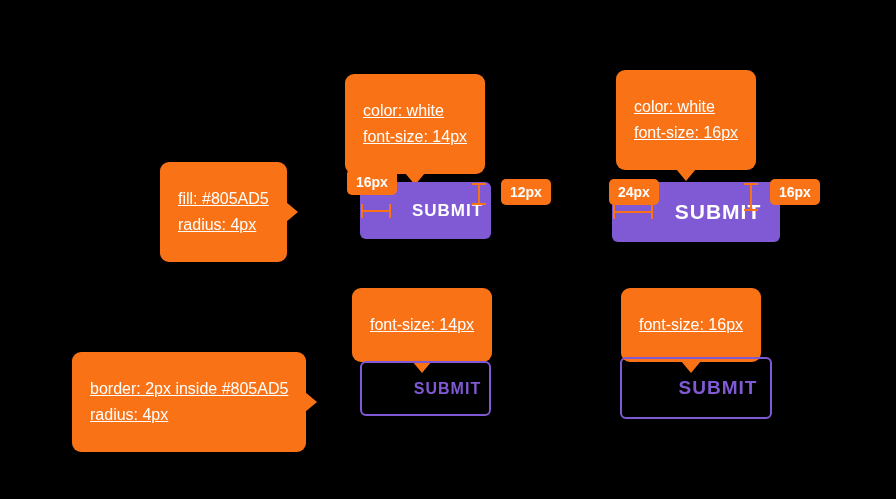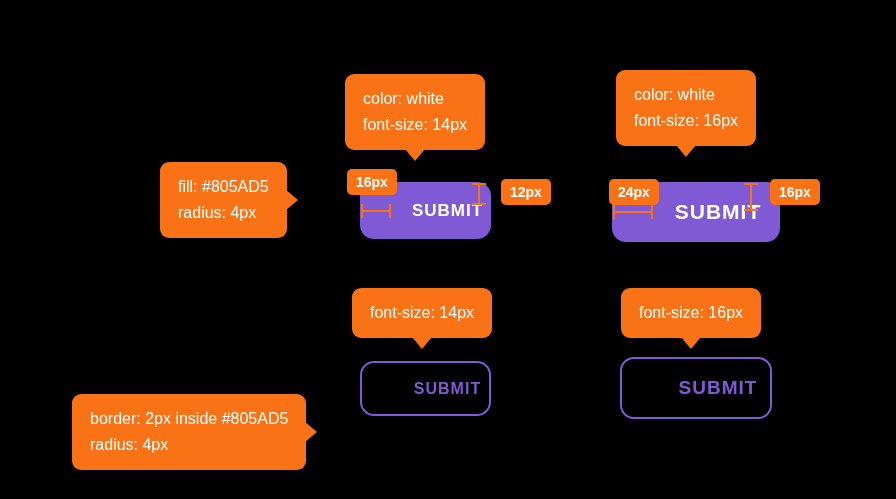--- a/index.html
+++ b/index.html
@@ -13,44 +13,45 @@
     background:#000;
     font-family:"Liberation Sans", sans-serif;
     overflow:hidden;
   }
   
   .callout{
     position:absolute;
     background:var(--orange);
     color:#fff;
     border-radius:9px;
-    padding:12px 18px;
+    padding:24px 18px;
     font-size:16px;
     line-height:26px;
     white-space:nowrap;
+    text-decoration:underline;
   }
   .callout .line{display:block;}
   .arrow{position:absolute;width:0;height:0;}
   .arrow-down{
     left:50%;bottom:-11px;transform:translateX(-50%);
     border-left:10px solid transparent;
     border-right:10px solid transparent;
     border-top:12px solid var(--orange);
   }
   .arrow-right{
     right:-11px;top:50%;transform:translateY(-50%);
     border-top:10px solid transparent;
     border-bottom:10px solid transparent;
     border-left:12px solid var(--orange);
   }
   
   .btn{
     position:absolute;
     display:flex;align-items:center;justify-content:center;
-    border-radius:14px;
+    border-radius:6px;
     font-weight:bold;
     letter-spacing:1px;
     box-sizing:border-box;
     padding-left:44px;
   }
   .btn-filled{background:var(--purple);color:#fff;}
   .btn-outline{background:transparent;border:2px solid var(--purple);color:var(--purple);}
   
   .mlabel{
     position:absolute;
@@ -120,21 +121,21 @@
   <div class="callout" style="left:352px;top:288px;">
     <span class="line">font-size: 14px</span>
     <span class="arrow arrow-down"></span>
   </div>
 
   <div class="callout" style="left:621px;top:288px;">
     <span class="line">font-size: 16px</span>
     <span class="arrow arrow-down"></span>
   </div>
 
-  <div class="callout" style="left:72px;top:352px;margin-top:42px;">
+  <div class="callout" style="left:72px;top:352px;">
     <span class="line">border: 2px inside #805AD5</span>
     <span class="line">radius: 4px</span>
     <span class="arrow arrow-right"></span>
   </div>
 
   <div class="btn btn-outline" style="left:360px;top:361px;width:131px;height:55px;font-size:16px;">
     <span>SUBMIT</span>
   </div>
 
   <div class="btn btn-outline" style="left:620px;top:357px;width:152px;height:62px;font-size:19px;">

